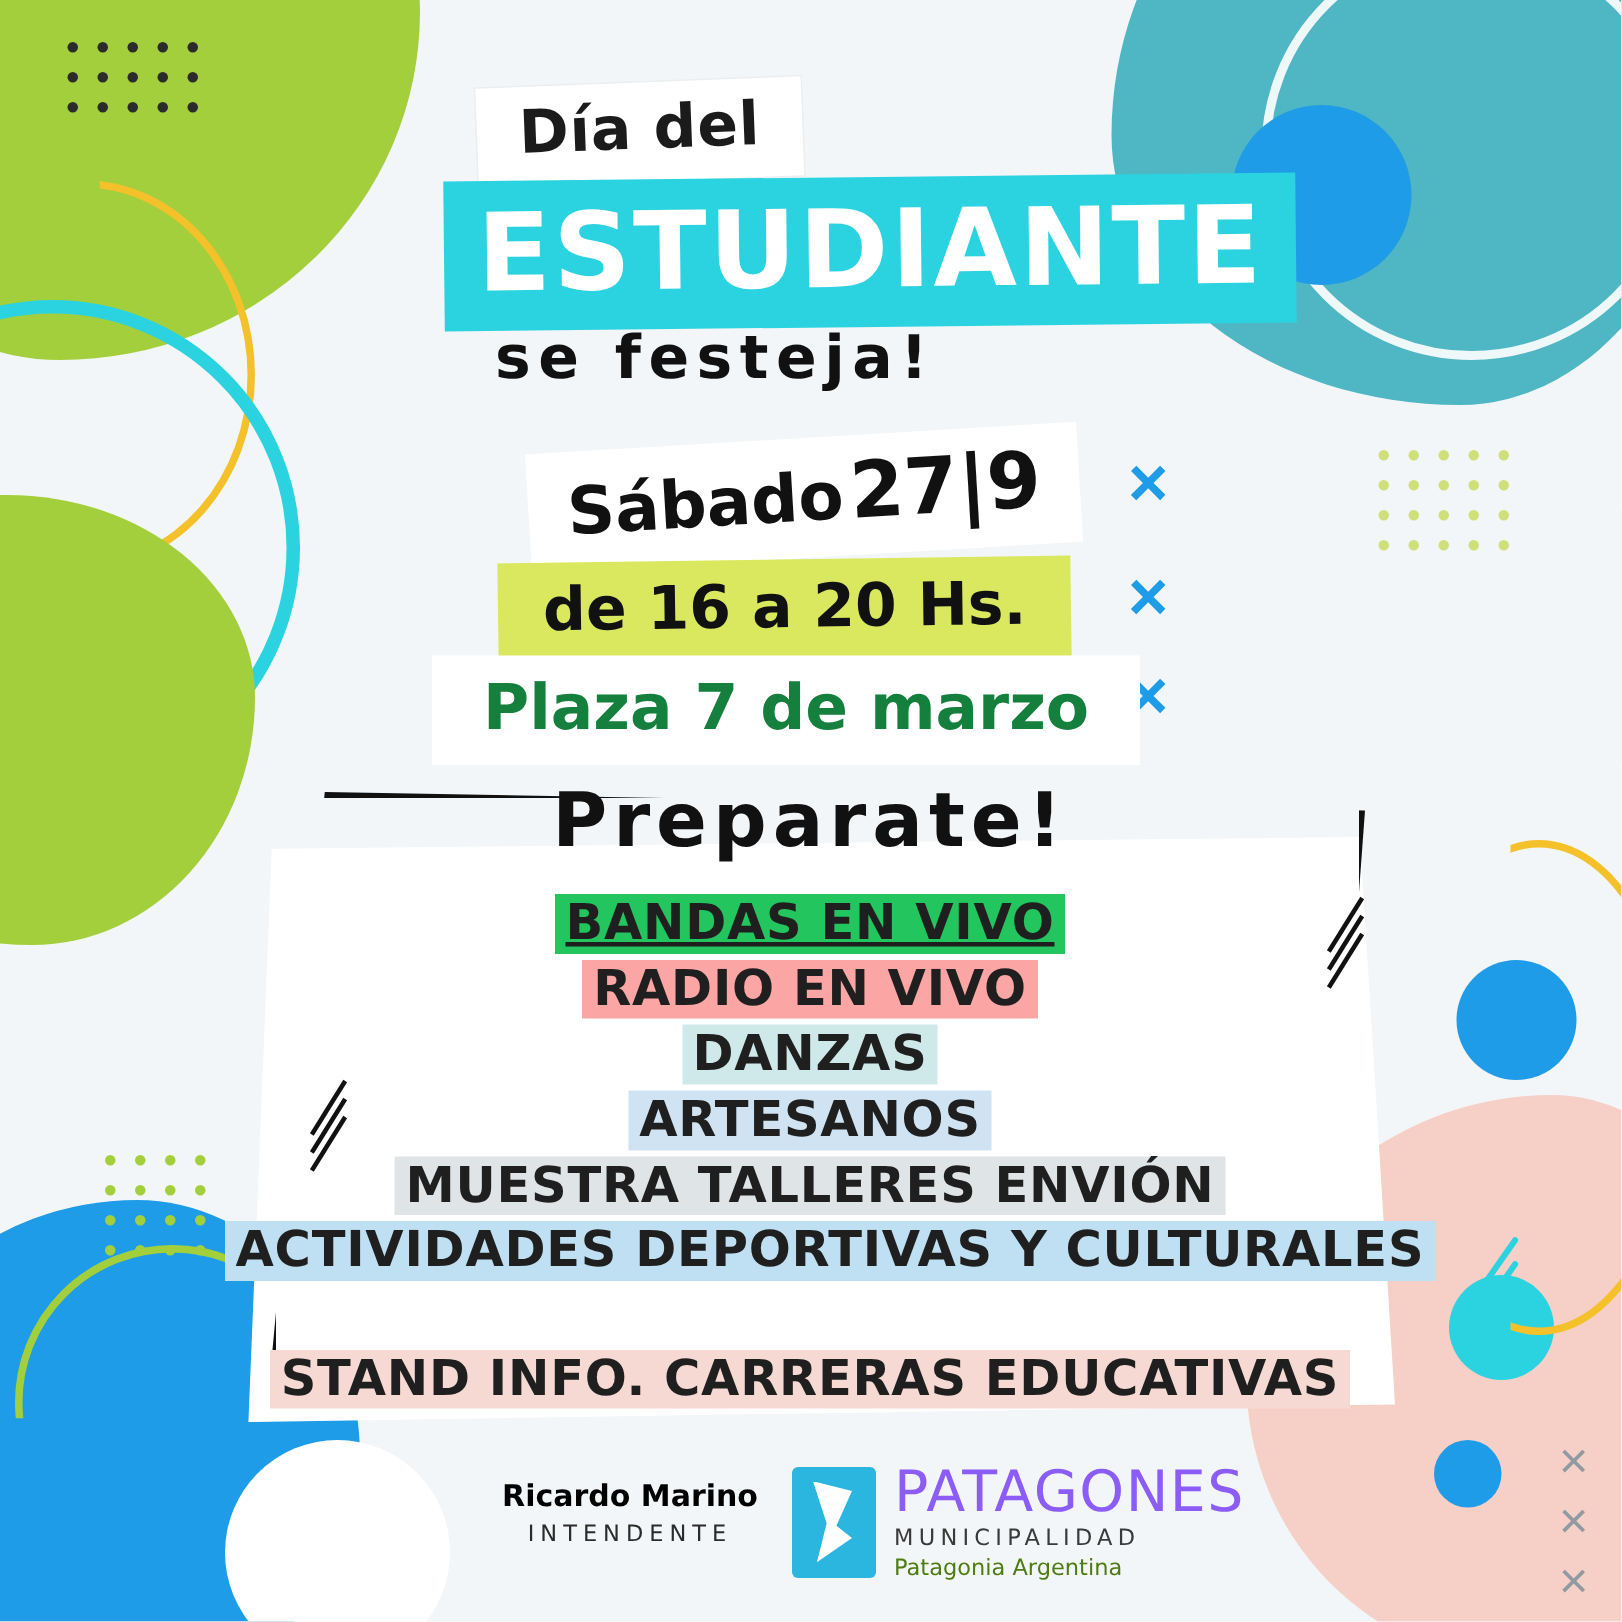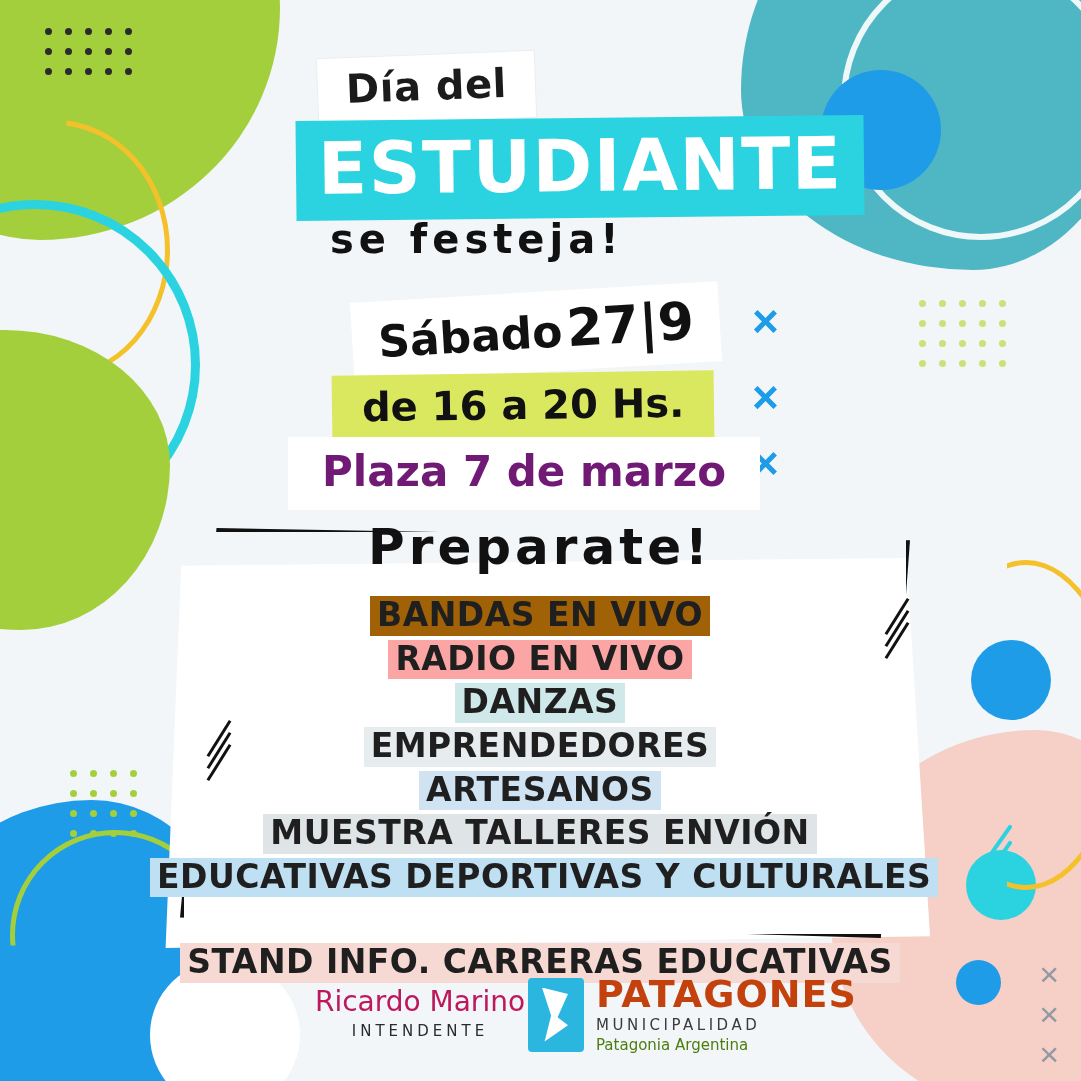--- a/index.html
+++ b/index.html
@@ -198,21 +198,21 @@
   .tag-hora span {
     font-size: 40px; font-weight: bold; color: #111; font-family: "DejaVu Sans", sans-serif;
   }
 
   .tag-plaza {
     position: absolute; left: 288px; top: 437px;
     background: #ffffff;
     padding: 10px 34px 14px 34px;
   }
   .tag-plaza span {
-    font-size: 42px; font-weight: bold; color: #701a75; font-family: "DejaVu Sans", sans-serif;
+    font-size: 42px; font-weight: bold; color: #15803d; font-family: "DejaVu Sans", sans-serif;
   }
 
   
   .card-wrap { position: absolute; left: 150px; top: 558px; width: 780px; height: 390px; }
   .card-bg {
     position: absolute; left: 0; top: 0; width: 780px; height: 390px;
     background: #ffffff;
     clip-path: polygon(4% 2%, 97% 0%, 100% 97%, 2% 100%);
   }
   .card-frame {
@@ -241,36 +241,36 @@
     letter-spacing: .5px; padding: 1px 7px 3px 7px;
     font-family: "DejaVu Sans", sans-serif;
     line-height: 1.08;
   }
 
   
   .footer { position: absolute; left: 0; bottom: 22px; width: 1081px; height: 90px; }
   .mayor {
     position: absolute; left: 305px; top: 16px; text-align: center; width: 230px;
   }
-  .mayor .name { font-size: 28px; font-weight: normal; color: #be185d; font-family: "DejaVu Sans", sans-serif; }
+  .mayor .name { font-size: 20px; font-weight: bold; color: #000000; font-family: "DejaVu Sans", sans-serif; }
   .mayor .role { font-size: 15px; letter-spacing: 4px; color: #2b2b2b; margin-top: 4px; font-family: "DejaVu Sans", sans-serif; }
 
   .logo { position: absolute; left: 528px; top: 6px; display: flex; align-items: center; gap: 12px; }
   .logo-mark {
     width: 56px; height: 74px; background: #2bb6e0;
     border-radius: 4px 4px 4px 4px;
     position: relative;
   }
   .logo-mark::after {
     content: ""; position: absolute; left: 14px; top: 10px;
     width: 26px; height: 54px; background: #ffffff;
     clip-path: polygon(0% 0%, 100% 12%, 60% 55%, 100% 70%, 10% 100%, 35% 52%);
   }
   .logo-text .pat {
-    font-size: 38px; font-weight: bold; color: #c2410c; letter-spacing: 1px;
+    font-size: 38px; font-weight: normal; color: #8b5cf6; letter-spacing: 1px;
     font-family: "DejaVu Sans", sans-serif; line-height: 1;
   }
   .logo-text .muni {
     font-size: 15px; letter-spacing: 3.5px; color: #3a3a3a; margin-top: 3px;
     font-family: "DejaVu Sans", sans-serif;
   }
   .logo-text .prov {
     font-size: 15px; color: #4d7c0f; margin-top: 2px;
     font-family: "DejaVu Sans", sans-serif;
   }
@@ -400,27 +400,26 @@
     </div>
     <div class="frame-ticks ticks-right">
       <i></i>
         <i></i>
         <i></i>
     </div>
     <div class="preparate">
       <span>Preparate!</span>
     </div>
     <div class="list" id="activity-list">
-        <span class="list-item" style="background: #a16207;">BANDAS EN VIVO</span>
+        <span class="list-item" style="background: #22c55e; text-decoration: underline;">BANDAS EN VIVO</span>
         <span class="list-item" style="background: #fca5a5;">RADIO EN VIVO</span>
         <span class="list-item" style="background: rgb(207, 232, 233);">DANZAS</span>
-        <span class="list-item" style="background: rgb(231, 236, 239);">EMPRENDEDORES</span>
         <span class="list-item" style="background: rgb(207, 227, 243);">ARTESANOS</span>
         <span class="list-item" style="background: rgb(223, 228, 231);">MUESTRA TALLERES ENVIÓN</span>
-        <span class="list-item" style="background: rgb(191, 223, 242);">EDUCATIVAS DEPORTIVAS Y CULTURALES</span>
+        <span class="list-item" style="background: rgb(191, 223, 242);">ACTIVIDADES DEPORTIVAS Y CULTURALES</span>
         <span class="list-item" style="background: rgb(247, 217, 212); margin-top: 46px;">STAND INFO. CARRERAS EDUCATIVAS</span>
       </div>
   </div>
 
   <div class="footer">
     <div class="mayor">
       <div class="name">Ricardo Marino</div>
       <div class="role">INTENDENTE</div>
     </div>
     <div class="logo">

